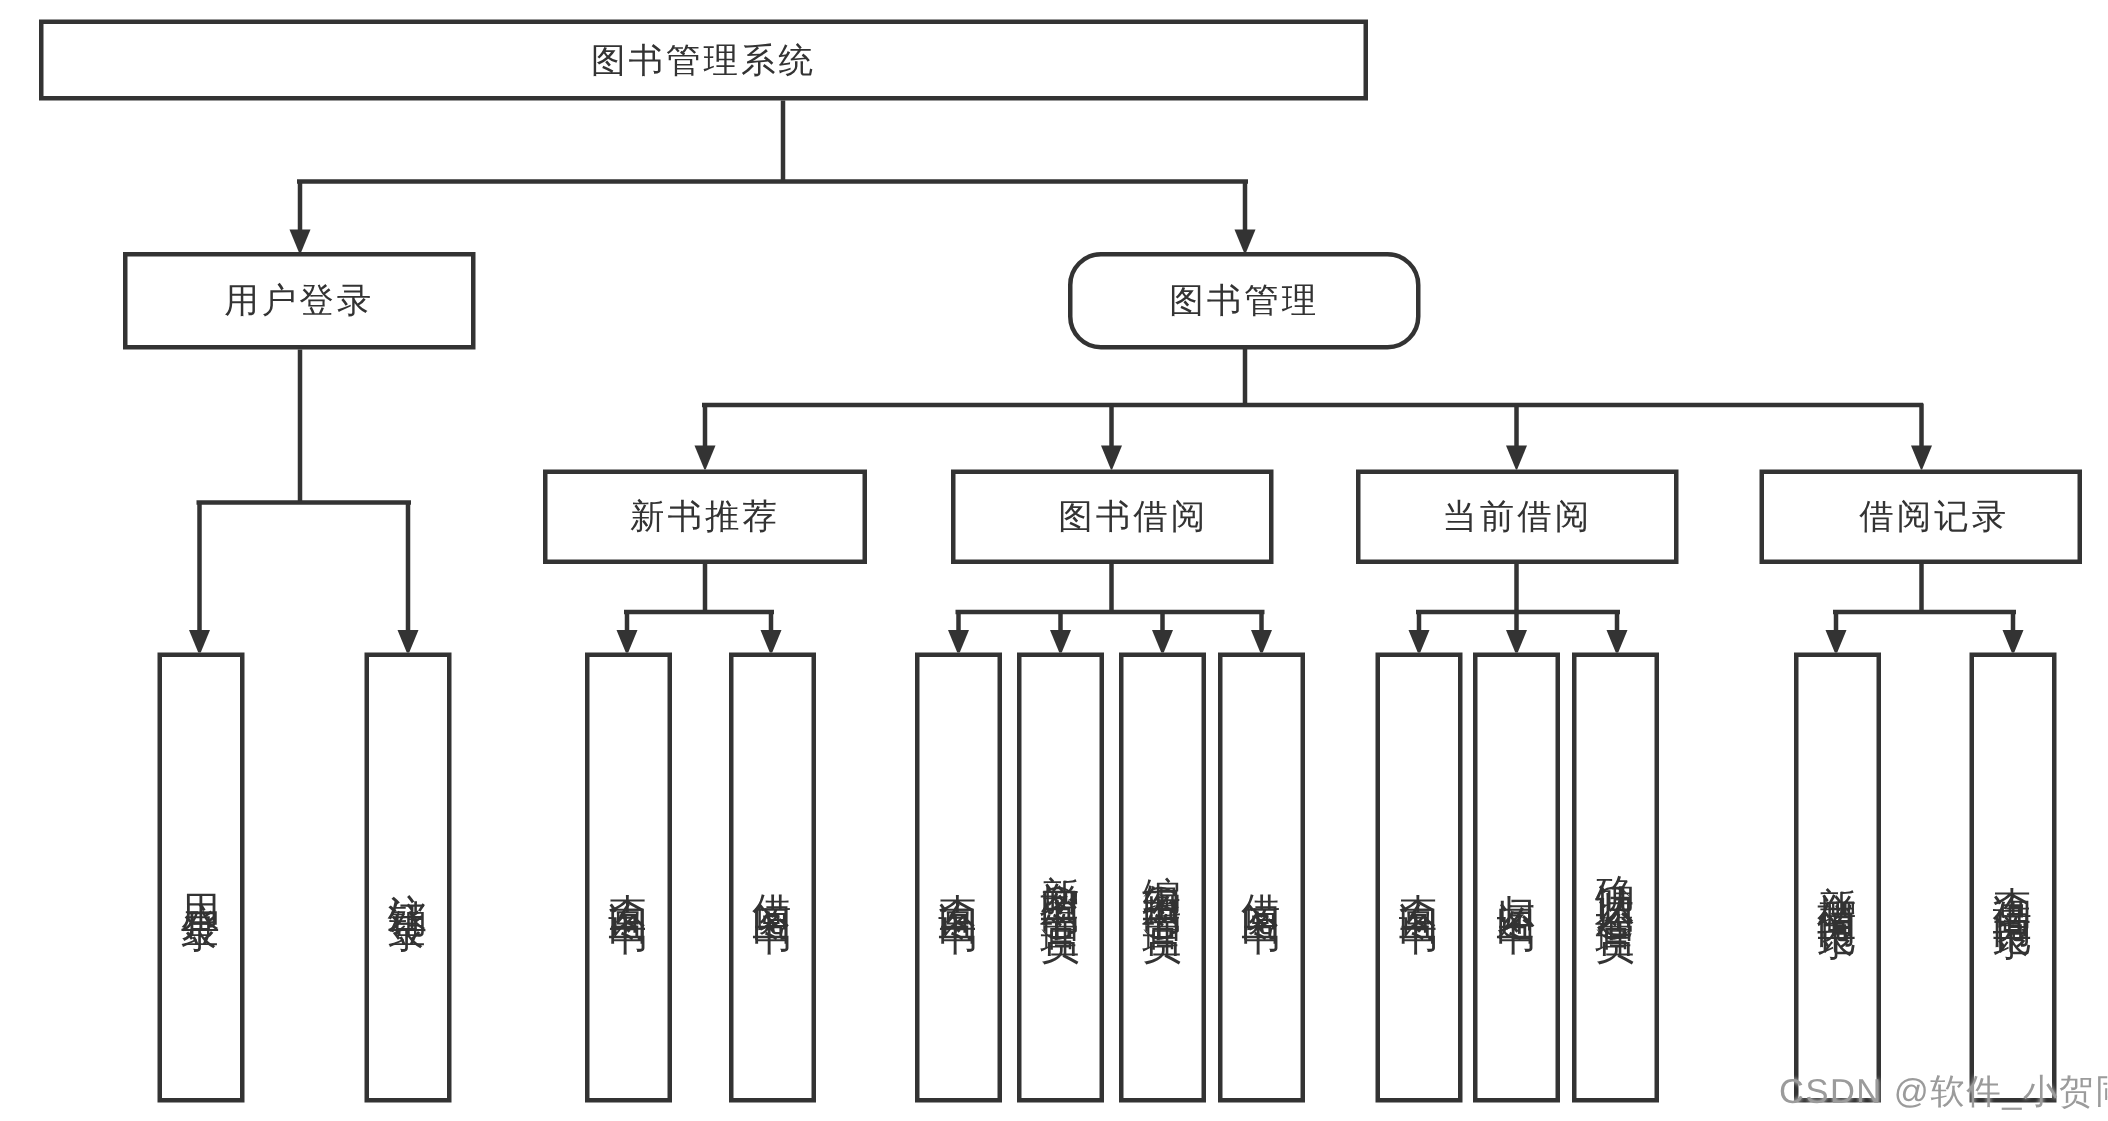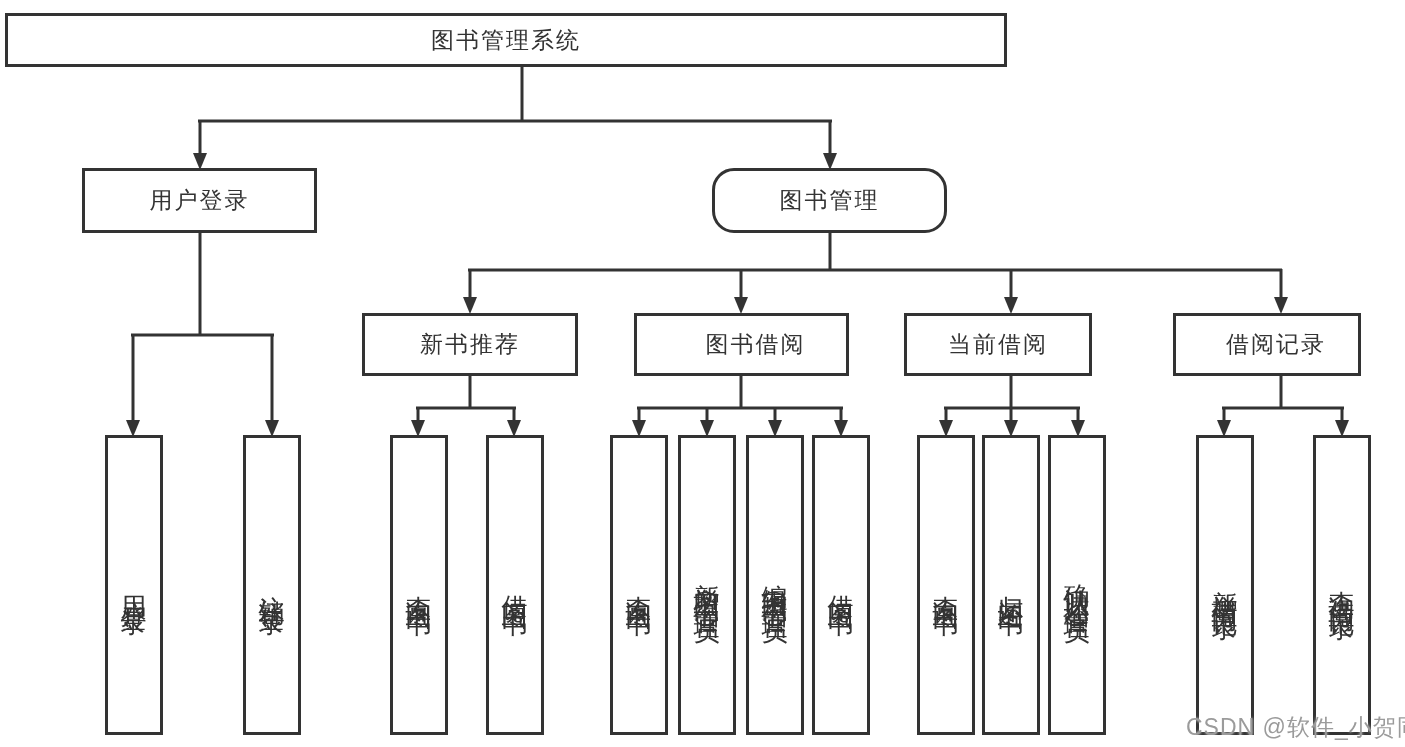--- a/index.html
+++ b/index.html
@@ -7,21 +7,21 @@
     position:relative; width:1405px; height:747px; background:#ffffff;
     font-family:"Liberation Sans","DejaVu Sans",sans-serif; color:#333333; overflow:hidden;
   }
   svg.wires { position:absolute; left:0; top:0; width:1405px; height:747px; }
   .box {
     position:absolute; box-sizing:border-box; background:#ffffff;
     border:3px solid #333333; display:flex; align-items:center; justify-content:center;
     z-index:2;
   }
   .hlabel { font-size:23px; letter-spacing:2px; white-space:nowrap; }
-  .root  { left:5px;  top:13px;  width:1002px; height:54px; }
+  .root  { left:26px;  top:13px;  width:886px; height:54px; }
   .lvl2  { top:168px; width:235px; height:65px; }
   .lvl3  { top:313px; height:63px; }
   .leaf  { top:435px; width:58px; height:300px; }
   .leaf span {
     writing-mode:vertical-rl; text-orientation:mixed;
     font-size:26px; letter-spacing:5px; line-height:1; white-space:nowrap;
   }
   .watermark {
     position:absolute; left:1186px; top:712px; z-index:5;
     font-size:23px; letter-spacing:1px; color:#9b9b9b; white-space:nowrap;
@@ -109,24 +109,24 @@
   <div class="box lvl2" style="left:712px;border-radius:22px;">
     <span class="hlabel">图书管理</span>
   </div>
 
   <div class="box lvl3" style="left:362px;width:216px;">
     <span class="hlabel">新书推荐</span>
   </div>
   <div class="box lvl3" style="left:634px;width:215px;padding-left:28px;">
     <span class="hlabel">图书借阅</span>
   </div>
-  <div class="box lvl3" style="left:904px;width:188px;">
+  <div class="box lvl3" style="left:904px;width:215px;">
     <span class="hlabel">当前借阅</span>
   </div>
-  <div class="box lvl3" style="left:1173px;width:188px;padding-left:18px;">
+  <div class="box lvl3" style="left:1173px;width:215px;padding-left:18px;">
     <span class="hlabel">借阅记录</span>
   </div>
 
   <div class="box leaf" style="left:105px;">
     <span>用户登录</span>
   </div>
   <div class="box leaf" style="left:243px;">
     <span>注销登录</span>
   </div>
 

